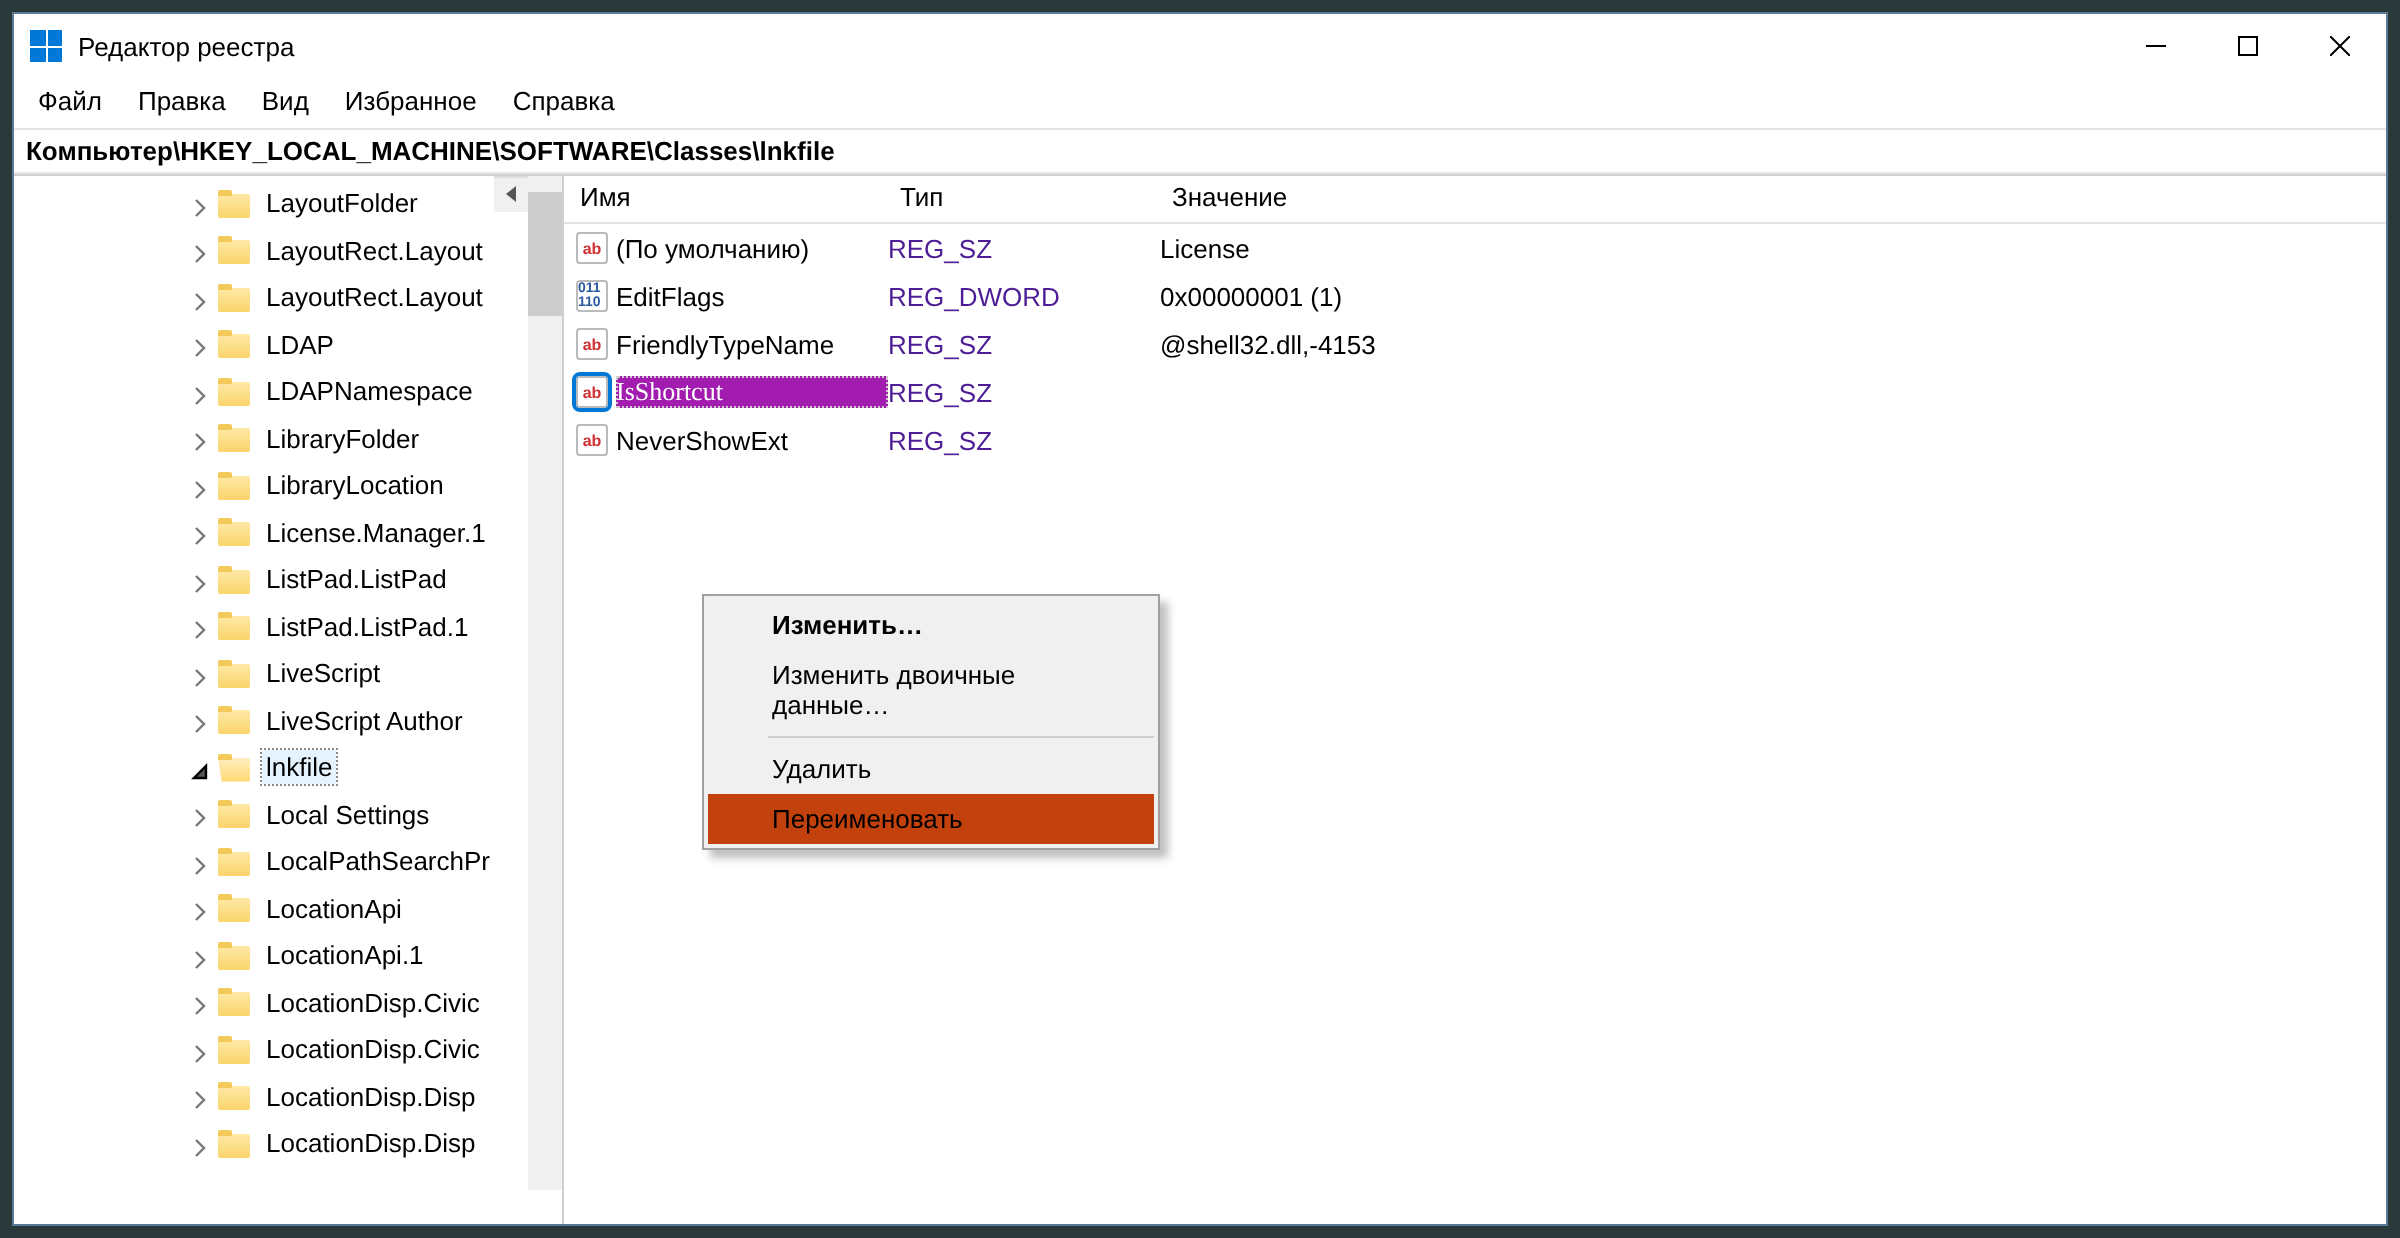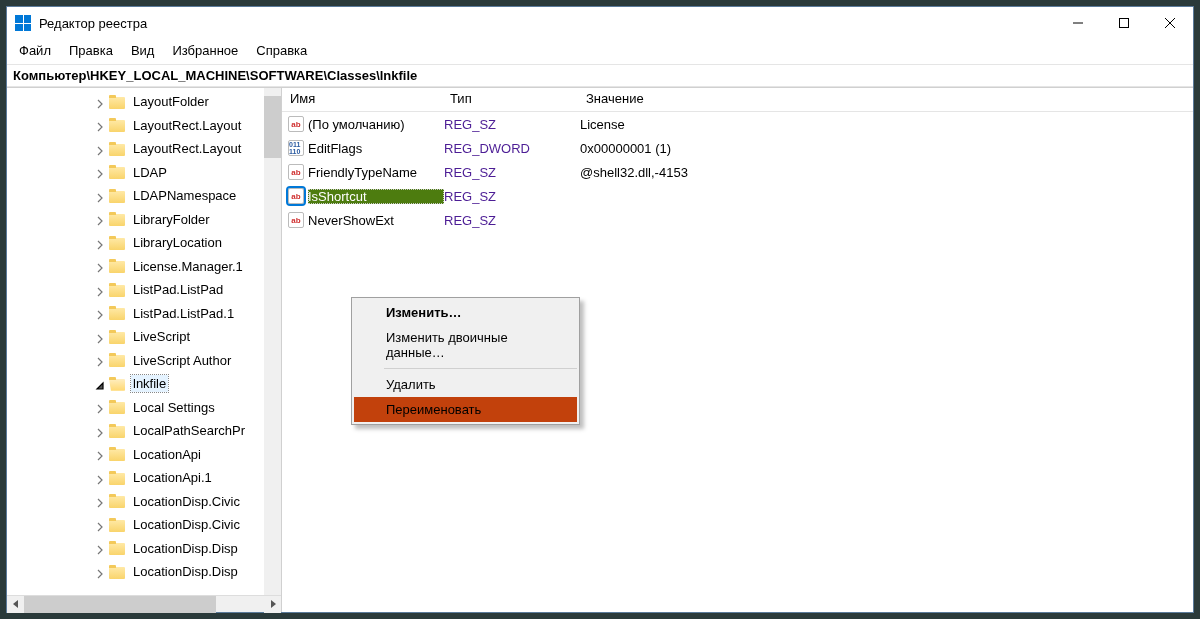--- a/index.html
+++ b/index.html
@@ -9,21 +9,21 @@
   .app-icon { width: 16px; height: 16px; display: grid; grid-template-columns: 1fr 1fr; grid-template-rows: 1fr 1fr; gap: 1px; margin-right: 8px; }
   .app-icon span { background: #0078d7; }
   .title { flex: 1; color: #000; }
   .win-controls { display: flex; }
   .win-btn { width: 46px; height: 32px; display: flex; align-items: center; justify-content: center; color: #000; }
   .win-btn svg { width: 10px; height: 10px; stroke: #000; stroke-width: 1; fill: none; }
   .menubar { display: flex; gap: 2px; padding: 2px 4px 4px 4px; }
   .menu-item { padding: 2px 8px; color: #000; }
   .addressbar { border-top: 1px solid #e5e5e5; border-bottom: 1px solid #e5e5e5; padding: 3px 6px; background: #fff; color: #000; font-weight: bold; }
   .content { flex: 1; display: flex; border-top: 1px solid #d0d0d0; min-height: 0; position: relative; }
-  .tree-pane { width: 275px; border-right: 1px solid #d0d0d0; display: flex; flex-direction: column; }
+  .tree-pane { width: 275px; border-right: 1px solid #d0d0d0; display: flex; }
   .tree { flex: 1; overflow: hidden; padding-top: 2px; }
   .tree-row { display: flex; align-items: center; height: 23.5px; padding-left: 88px; white-space: nowrap; }
   .tree-row.selected .tree-label { background: #e5f3ff; outline: 1px dotted #888; }
   .chev { width: 10px; height: 10px; margin-right: 4px; }
   .chev svg { width: 10px; height: 10px; fill: none; stroke: #777; stroke-width: 1.2; }
   .chev.open svg { stroke: #000; fill: #555; }
   .folder-icon { width: 16px; height: 14px; margin-right: 6px; position: relative; }
   .folder-icon::before { content: ''; position: absolute; top: 2px; left: 0; width: 16px; height: 12px; background: linear-gradient(#ffe9a6, #f9d46b); border-radius: 1px; }
   .folder-icon::after { content: ''; position: absolute; top: 0; left: 0; width: 7px; height: 3px; background: #f3c95a; border-radius: 1px 1px 0 0; }
   .folder-icon.open::before { background: linear-gradient(#ffeec0, #ffd870); clip-path: polygon(0 0, 100% 0, 100% 100%, 12% 100%); }
@@ -43,21 +43,21 @@
   .col-type { width: 136px; }
   .col-val { flex: 1; }
   .list-body { position: relative; }
   .list-row { display: flex; align-items: center; height: 24px; }
   .val-icon { width: 16px; height: 16px; margin-left: 6px; margin-right: 4px; display: flex; align-items: center; justify-content: center; background: #fff; border: 1px solid #bbb; border-radius: 2px; font-size: 8px; font-weight: bold; }
   .val-icon.str { color: #d03030; }
   .val-icon.bin { color: #2a5aa0; font-size: 7px; }
   .cell-name { width: 136px; color: #000; padding-right: 4px; overflow: hidden; text-overflow: clip; white-space: nowrap; }
   .cell-type { width: 136px; color: #4c1d95; }
   .cell-val { flex: 1; color: #000; }
-  .list-row.selected .cell-name { background: #4d7c0f; color: #fff; outline: 1px dotted #ccc; outline-offset: -1px; }
+  .list-row.selected .cell-name { background: #a21caf; color: #fff; outline: 1px dotted #ccc; outline-offset: -1px; font-family: Liberation Serif, serif; }
   .list-row.selected .val-icon { outline: 2px solid #0078d7; }
   .ctx-menu { position: absolute; left: 344px; top: 209px; width: 229px; background: #f0f0f0; border: 1px solid #a0a0a0; box-shadow: 4px 4px 4px rgba(0,0,0,0.25); padding: 2px; }
   .ctx-item { padding: 5px 12px 5px 32px; color: #000; }
   .ctx-item.bold { font-weight: 600; }
   .ctx-item.hover { background: #c2410c; }
   .ctx-sep { height: 1px; background: #d0d0d0; margin: 3px 0 3px 30px; }
 </style>
 </head>
 <body>
 

